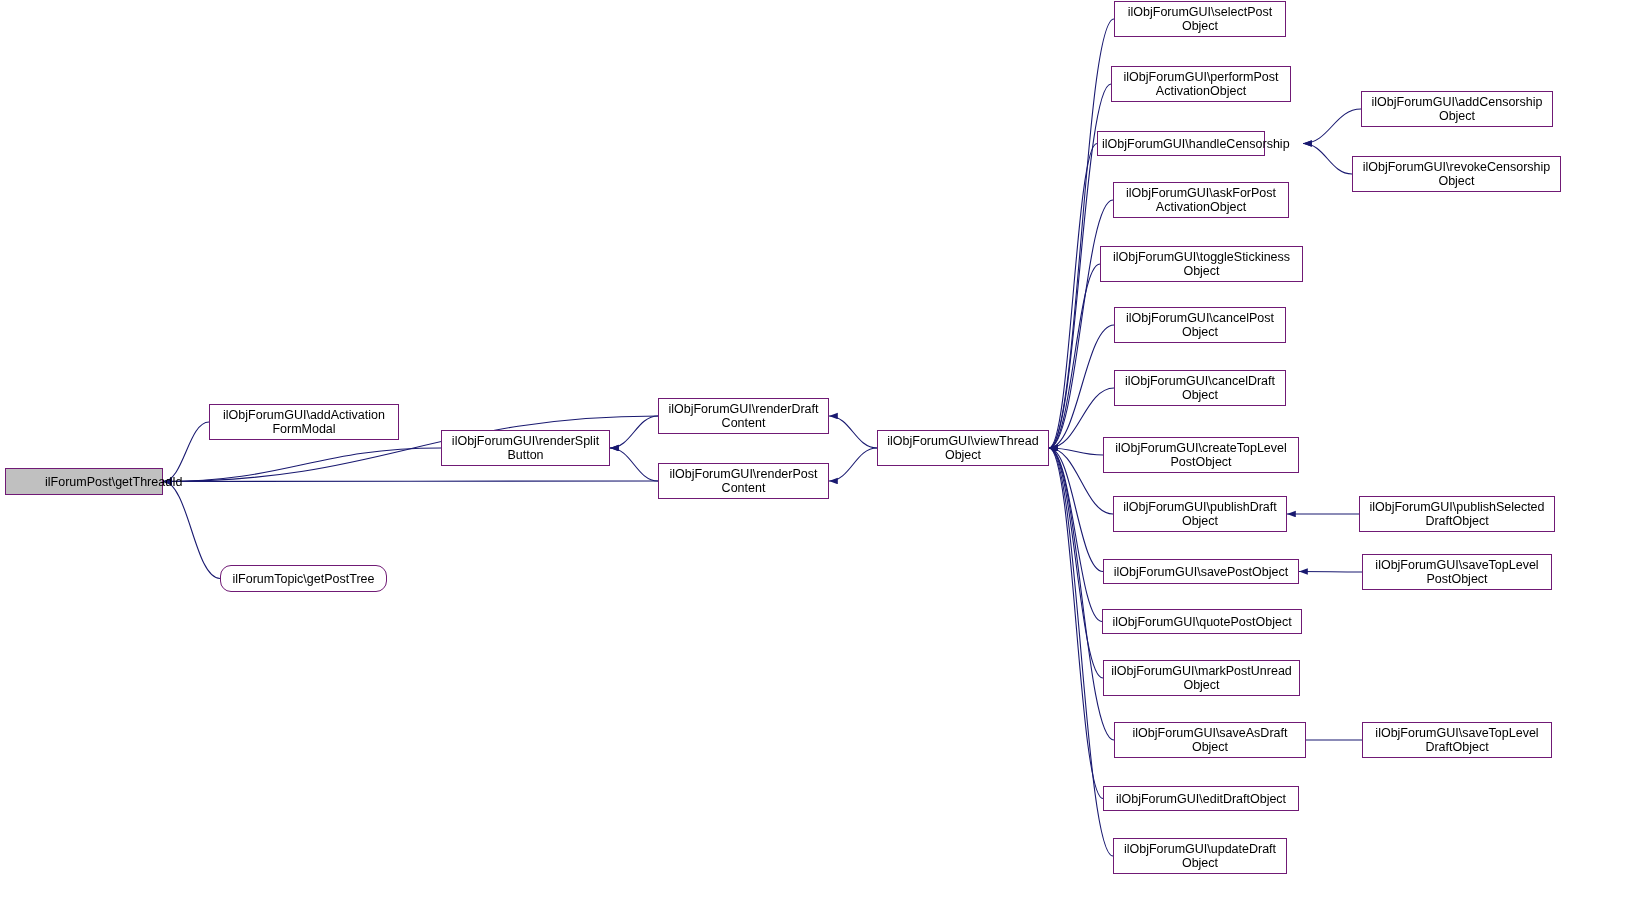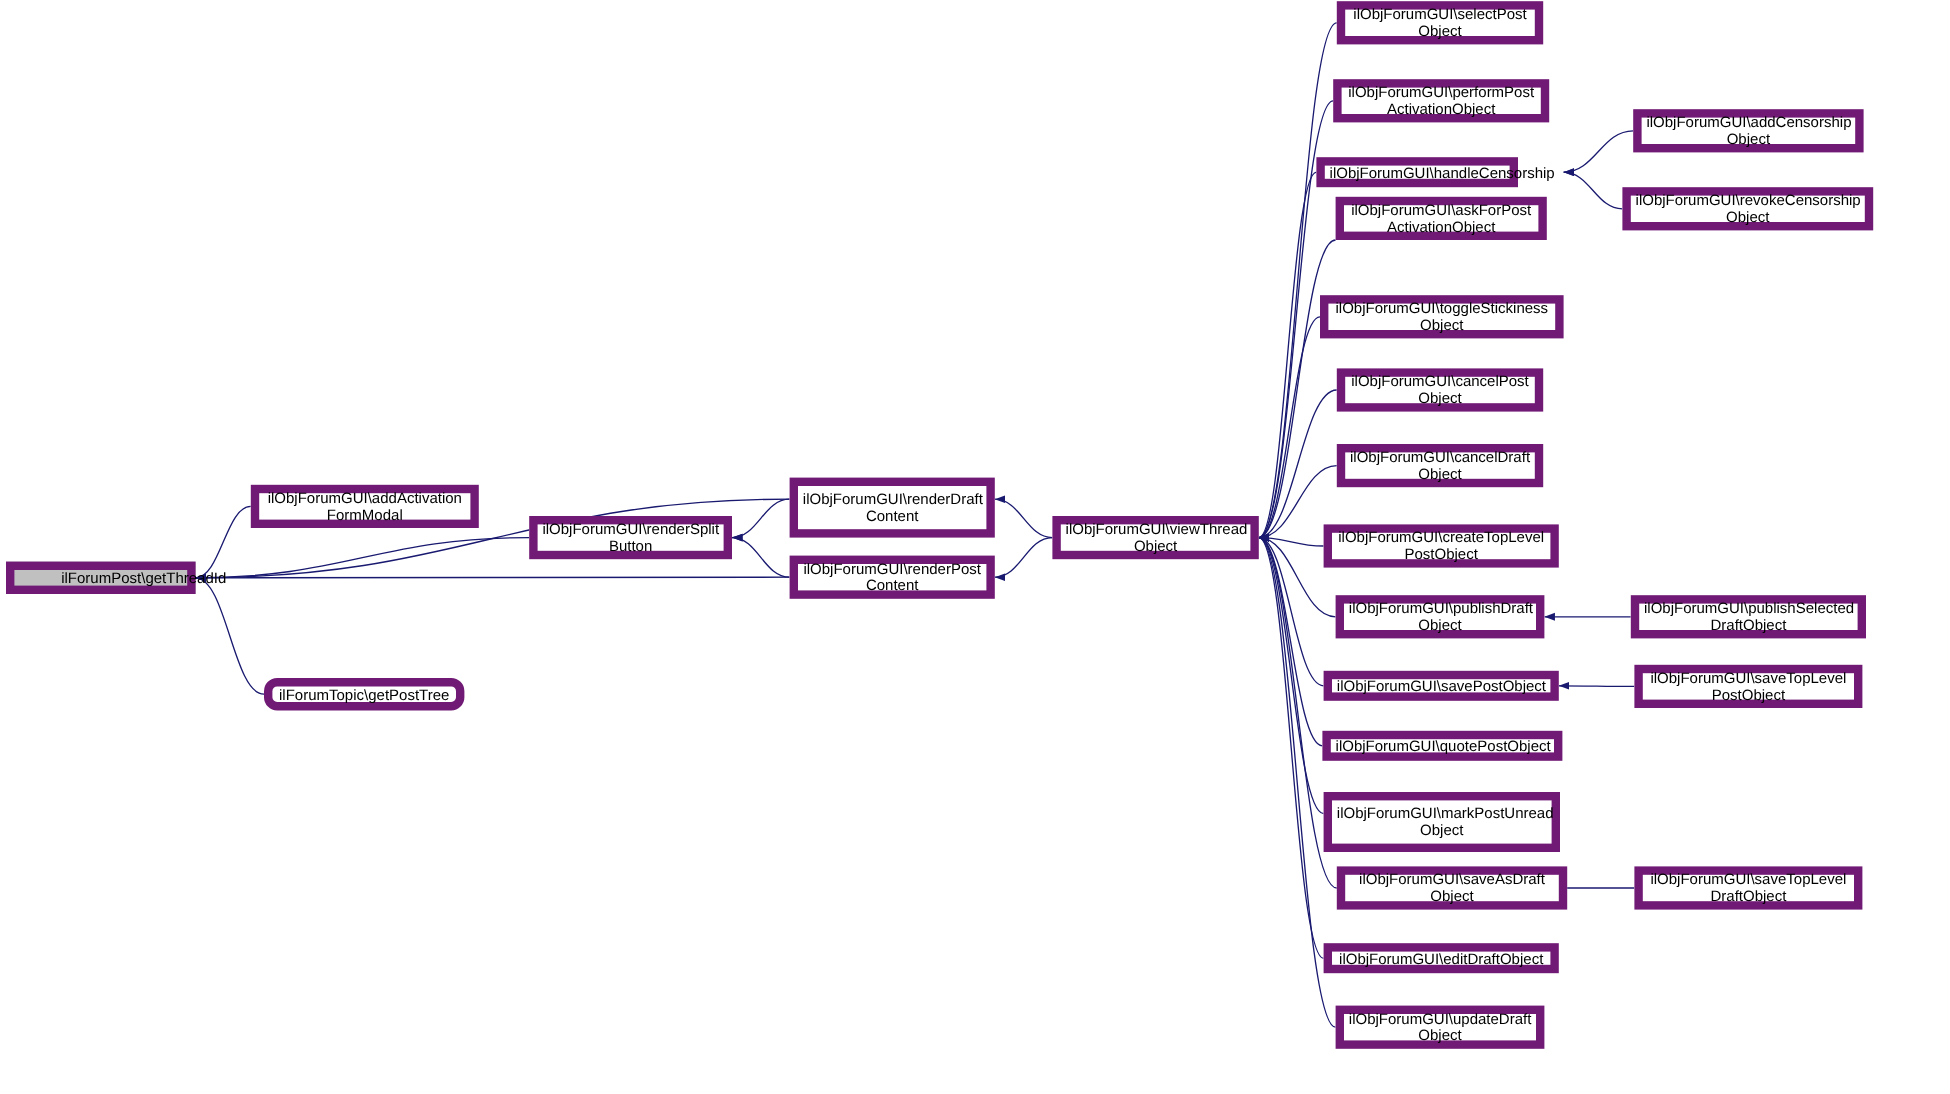--- a/index.html
+++ b/index.html
@@ -19,21 +19,21 @@
     position: absolute;
     left: 0;
     top: 0;
     width: 1625px;
     height: 912px;
     pointer-events: none;
   }
   .node {
     position: absolute;
     box-sizing: border-box;
-    border: 7px solid #701a75;
+    border: 1px solid #701a75;
     background: #ffffff;
     color: #000000;
     font-size: 12.5px;
     line-height: 14px;
     text-align: center;
     display: flex;
     align-items: center;
     justify-content: center;
     padding: 2px 4px;
     white-space: pre-line;
@@ -90,46 +90,46 @@
         <path d="M1362,740 C1327.8,740 1320.2,740 1286,740" marker-end="url(#arrow)"></path>
       </g>
   </svg>
   <div id="node-layer">
       <div class="node highlight" style="left: 5px; top: 468px; width: 158px; height: 27px;"><span class="lbl">ilForumPost\getThreadId</span></div>
       <div class="node" style="left: 209px; top: 404px; width: 190px; height: 36px;"><span class="lbl">ilObjForumGUI\addActivation
 FormModal</span></div>
       <div class="node" style="left: 220px; top: 565px; width: 167px; height: 27px; border-radius: 11px;"><span class="lbl">ilForumTopic\getPostTree</span></div>
       <div class="node" style="left: 441px; top: 430px; width: 169px; height: 36px;"><span class="lbl">ilObjForumGUI\renderSplit
 Button</span></div>
-      <div class="node" style="left: 658px; top: 398px; width: 171px; height: 50px;"><span class="lbl">ilObjForumGUI\renderDraft
+      <div class="node" style="left: 658px; top: 398px; width: 171px; height: 36px;"><span class="lbl">ilObjForumGUI\renderDraft
 Content</span></div>
       <div class="node" style="left: 658px; top: 463px; width: 171px; height: 36px; justify-content: center;"><span class="lbl">ilObjForumGUI\renderPost
 Content</span></div>
       <div class="node" style="left: 877px; top: 430px; width: 172px; height: 36px;"><span class="lbl">ilObjForumGUI\viewThread
 Object</span></div>
       <div class="node" style="left: 1114px; top: 1px; width: 172px; height: 36px;"><span class="lbl">ilObjForumGUI\selectPost
 Object</span></div>
       <div class="node" style="left: 1111px; top: 66px; width: 180px; height: 36px;"><span class="lbl">ilObjForumGUI\performPost
 ActivationObject</span></div>
       <div class="node" style="left: 1097px; top: 131px; width: 168px; height: 25px;"><span class="lbl">ilObjForumGUI\handleCensorship</span></div>
-      <div class="node" style="left: 1113px; top: 164px; width: 176px; height: 36px;"><span class="lbl">ilObjForumGUI\askForPost
+      <div class="node" style="left: 1113px; top: 182px; width: 176px; height: 36px;"><span class="lbl">ilObjForumGUI\askForPost
 ActivationObject</span></div>
       <div class="node" style="left: 1100px; top: 246px; width: 203px; height: 36px;"><span class="lbl">ilObjForumGUI\toggleStickiness
 Object</span></div>
       <div class="node" style="left: 1114px; top: 307px; width: 172px; height: 36px;"><span class="lbl">ilObjForumGUI\cancelPost
 Object</span></div>
       <div class="node" style="left: 1114px; top: 370px; width: 172px; height: 36px;"><span class="lbl">ilObjForumGUI\cancelDraft
 Object</span></div>
       <div class="node" style="left: 1103px; top: 437px; width: 196px; height: 36px;"><span class="lbl">ilObjForumGUI\createTopLevel
 PostObject</span></div>
       <div class="node" style="left: 1113px; top: 496px; width: 174px; height: 36px;"><span class="lbl">ilObjForumGUI\publishDraft
 Object</span></div>
       <div class="node" style="left: 1103px; top: 559px; width: 196px; height: 25px;"><span class="lbl">ilObjForumGUI\savePostObject</span></div>
       <div class="node" style="left: 1102px; top: 609px; width: 200px; height: 25px;"><span class="lbl">ilObjForumGUI\quotePostObject</span></div>
-      <div class="node" style="left: 1103px; top: 660px; width: 197px; height: 50px;"><span class="lbl">ilObjForumGUI\markPostUnread
+      <div class="node" style="left: 1103px; top: 660px; width: 197px; height: 36px;"><span class="lbl">ilObjForumGUI\markPostUnread
 Object</span></div>
       <div class="node" style="left: 1114px; top: 722px; width: 192px; height: 36px; justify-content: flex-end;"><span class="lbl">ilObjForumGUI\saveAsDraft
 Object</span></div>
       <div class="node" style="left: 1103px; top: 786px; width: 196px; height: 25px;"><span class="lbl">ilObjForumGUI\editDraftObject</span></div>
       <div class="node" style="left: 1113px; top: 838px; width: 174px; height: 36px;"><span class="lbl">ilObjForumGUI\updateDraft
 Object</span></div>
       <div class="node" style="left: 1361px; top: 91px; width: 192px; height: 36px;"><span class="lbl">ilObjForumGUI\addCensorship
 Object</span></div>
       <div class="node" style="left: 1352px; top: 156px; width: 209px; height: 36px;"><span class="lbl">ilObjForumGUI\revokeCensorship
 Object</span></div>

